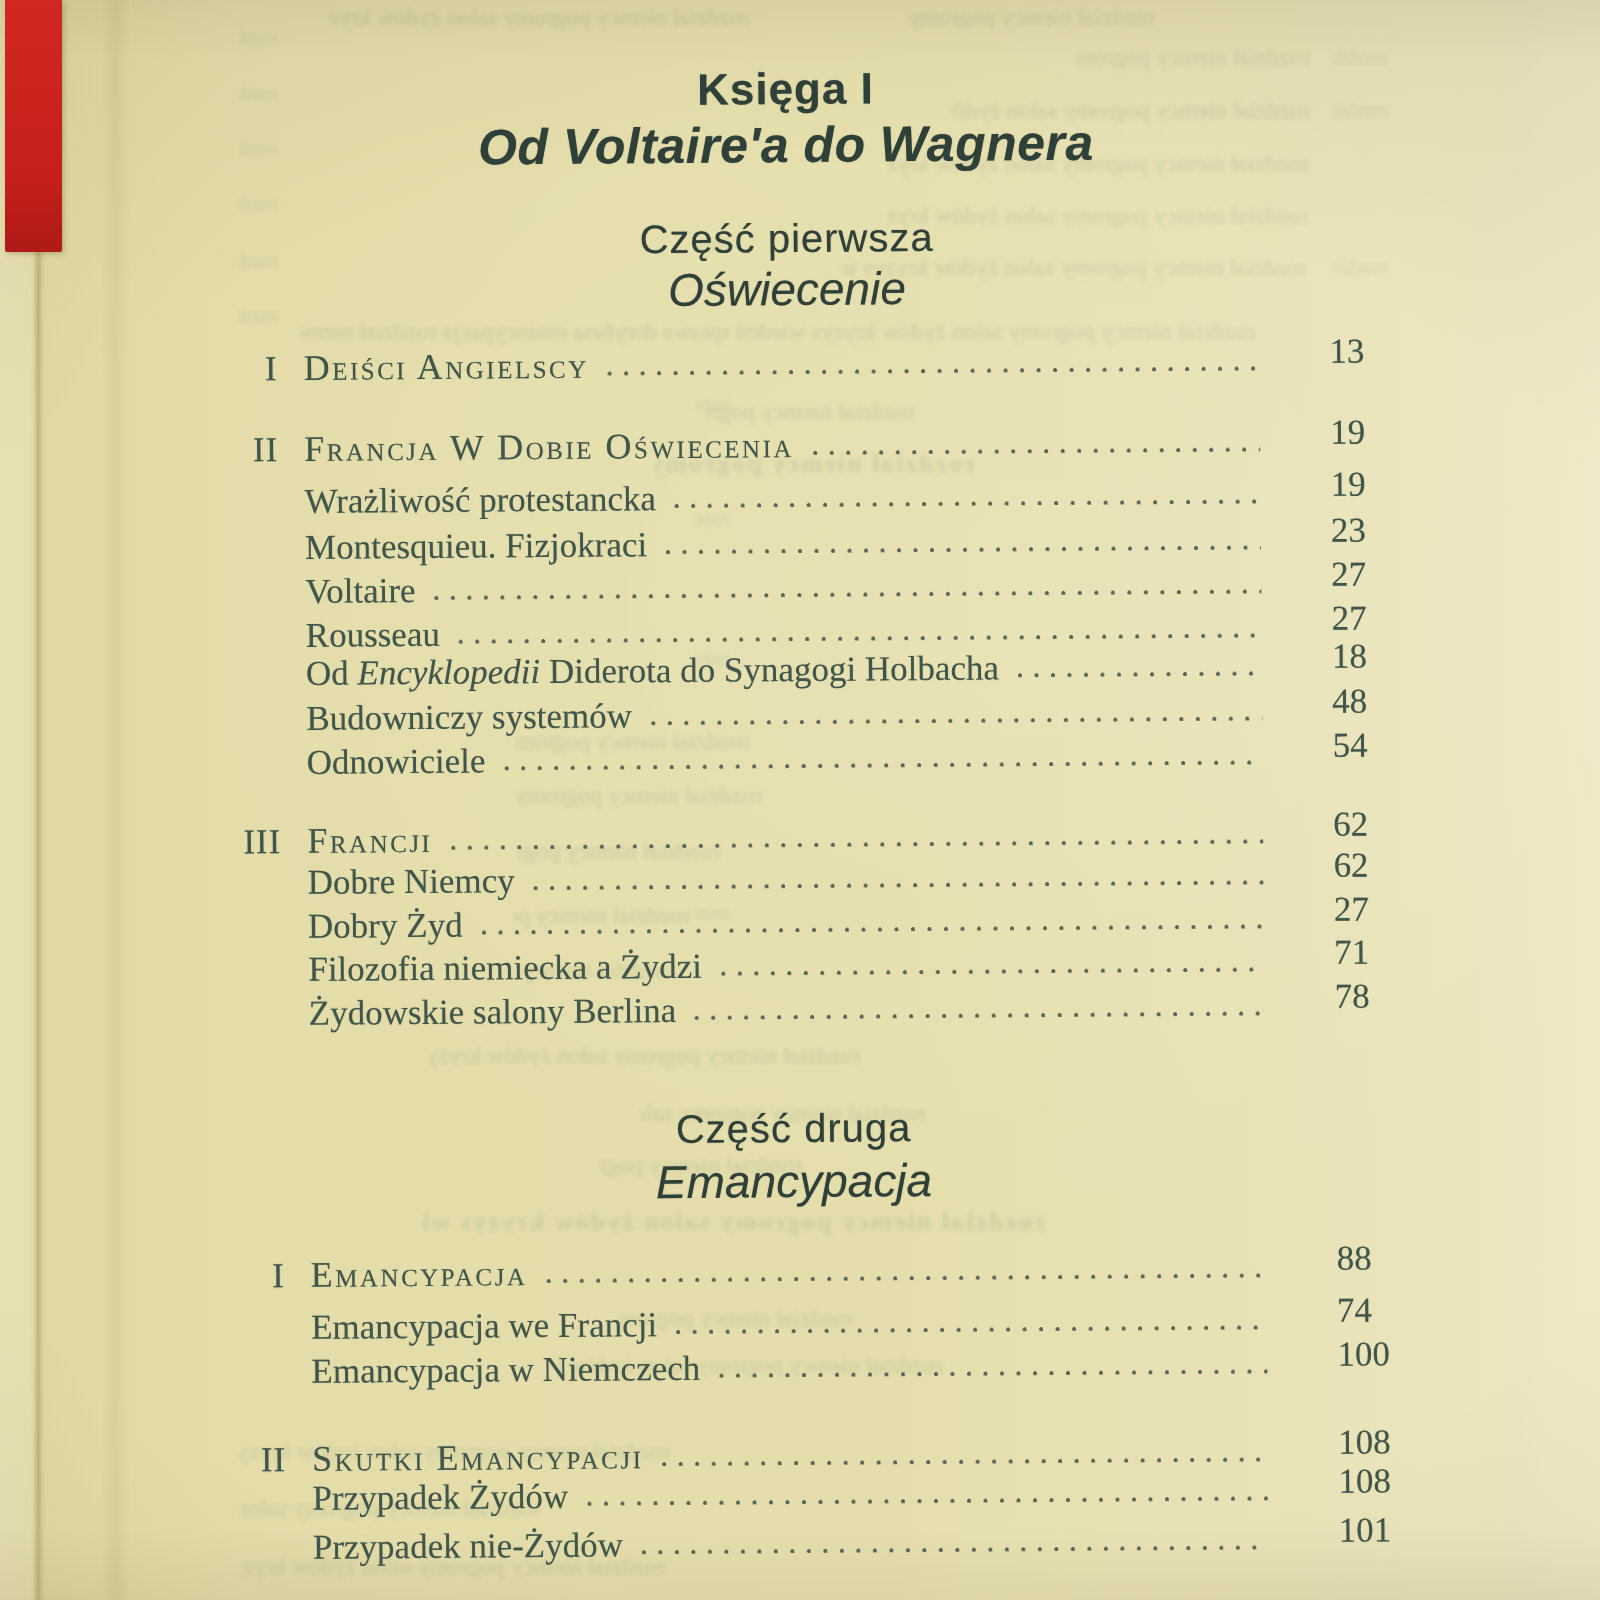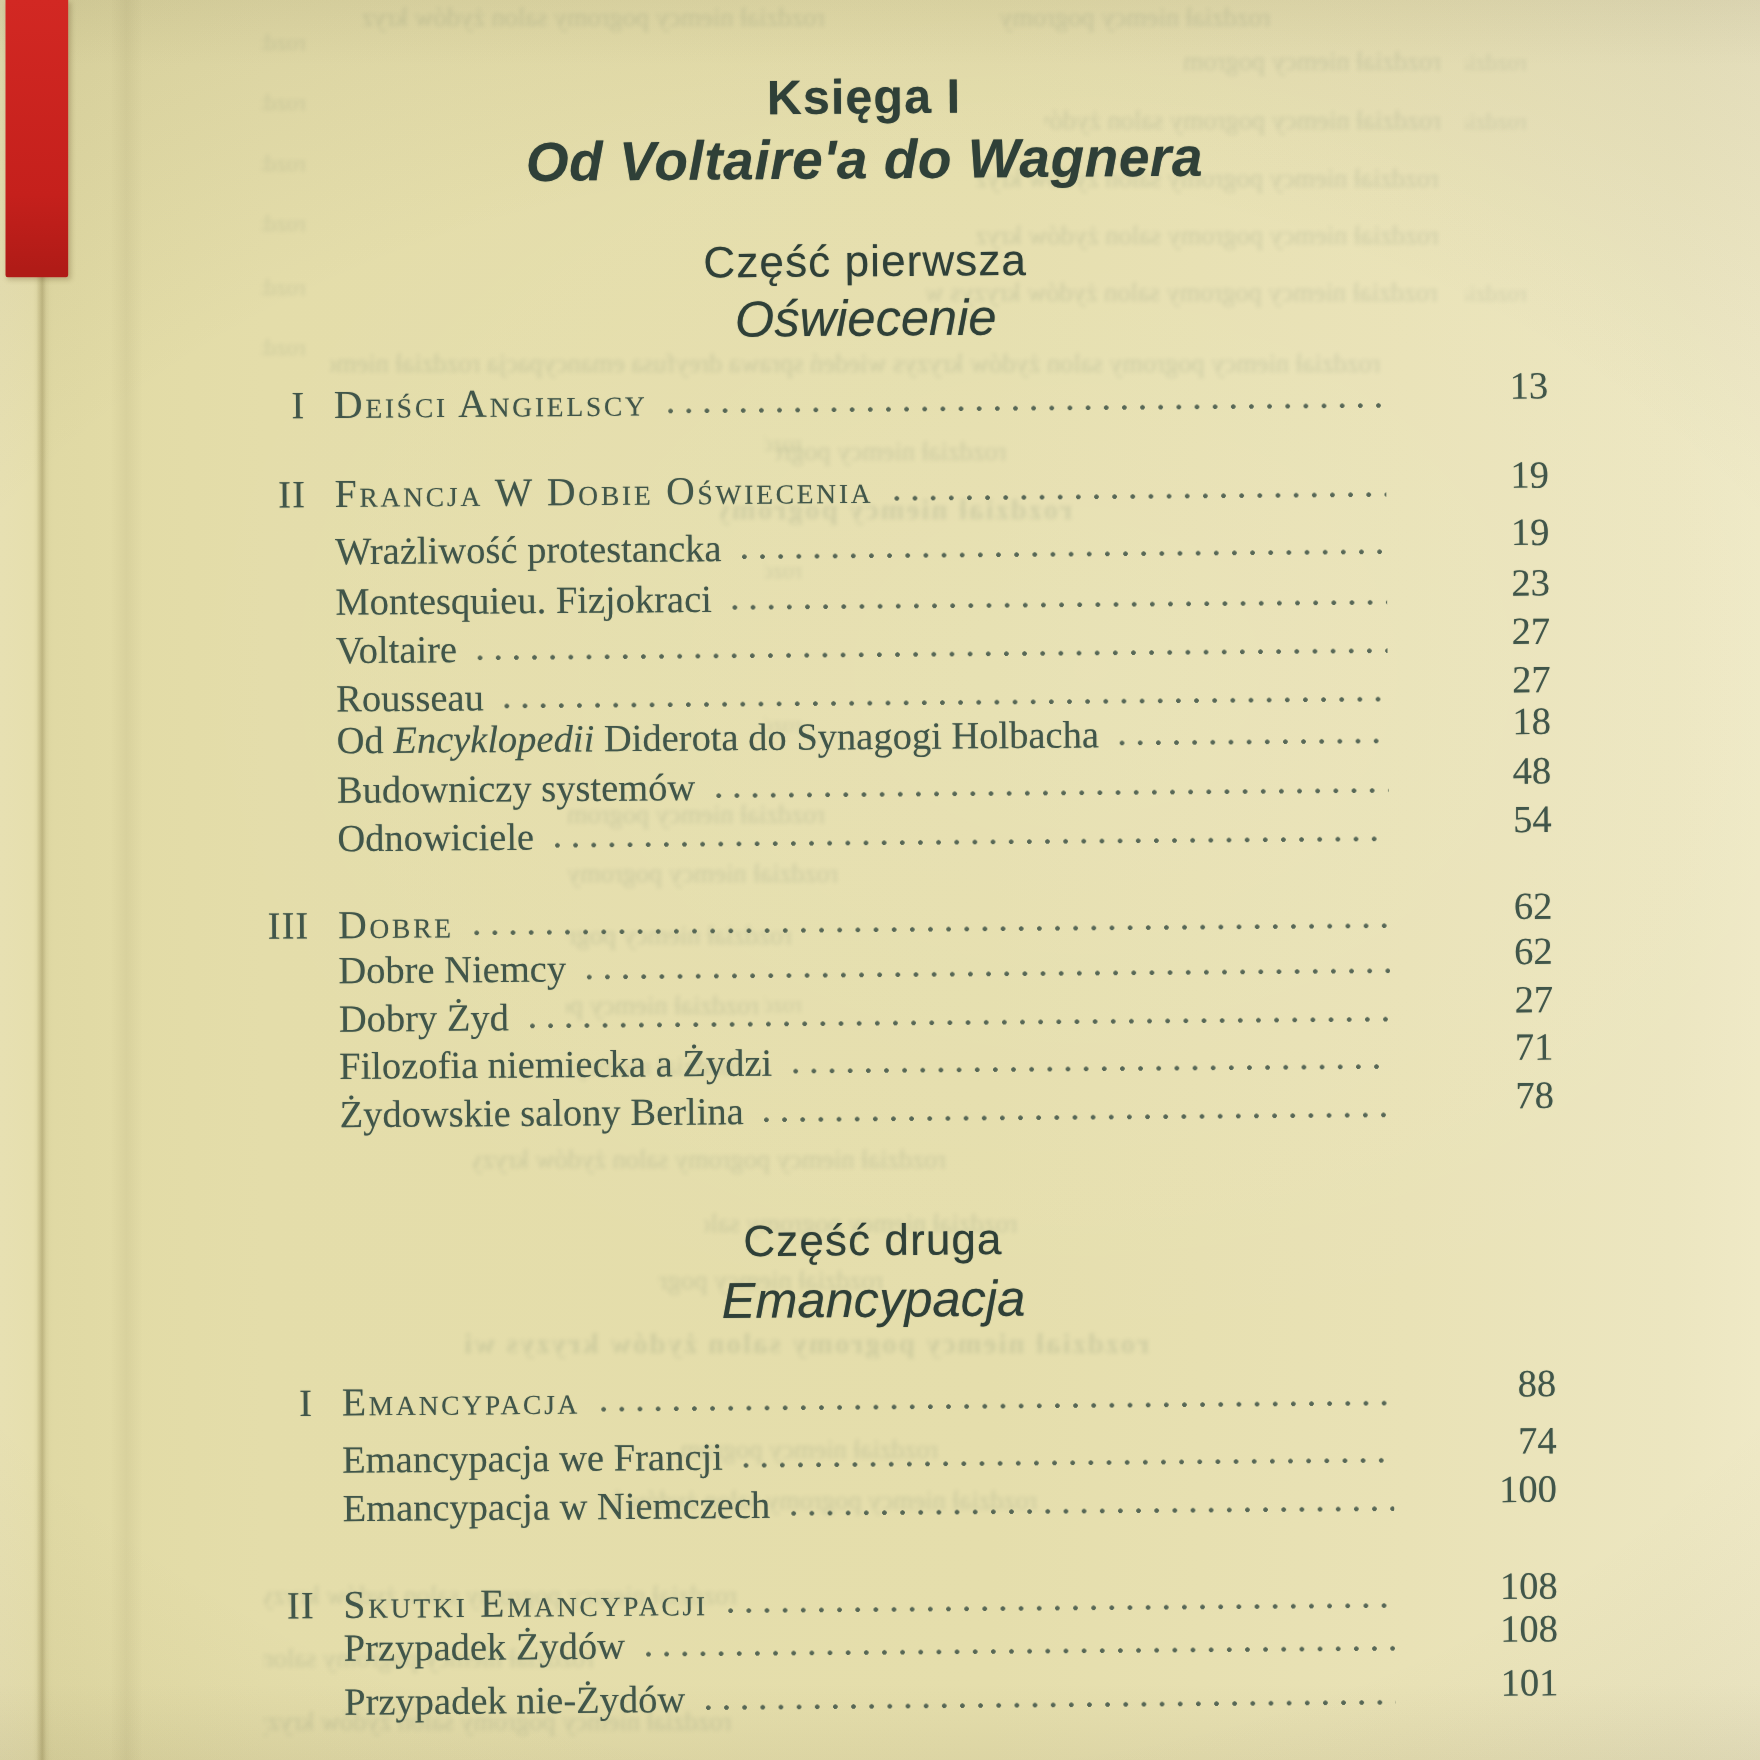--- a/index.html
+++ b/index.html
@@ -79,21 +79,21 @@
   .row .numeral{flex:none;width:48px;text-align:right;letter-spacing:1px;}
   .row .title{flex:none;margin-left:26px;}
   .row.chapter .title{font-variant:small-caps;font-size:36px;letter-spacing:2.5px;}
   .row .title .it{font-style:italic;}
   .row .leader{
     flex:1;height:7px;align-self:baseline;
     margin:0 70px 0 18px;
     background-image:radial-gradient(circle at 3px 3.2px, rgba(62,82,70,0.85) 1.8px, rgba(62,82,70,0) 2.3px);
     background-size:16.5px 7px;background-repeat:repeat-x;background-position:0 100%;
   }
-  .row .pagenum{flex:none;width:78px;text-align:right;transform:translateY(-9px);}
+  .row .pagenum{flex:none;width:78px;text-align:left;transform:translateY(-9px);}
 </style>
 </head>
 <body>
 
 <div class="paper"></div>
 <div class="paper-sheen"></div>
 <div class="crease"></div>
 <div class="crease2"></div>
 <div class="red-edge"></div>
 
@@ -195,21 +195,21 @@
         <span class="pagenum">48</span>
       </div>
       <div class="row sub" style="top: 739px;">
         <span class="numeral"></span>
         <span class="title">Odnowiciele</span>
         <span class="leader"></span>
         <span class="pagenum">54</span>
       </div>
       <div class="row chapter" style="top: 816px;">
         <span class="numeral">III</span>
-        <span class="title">Dobre</span>
+        <span class="title">Francji</span>
         <span class="leader"></span>
         <span class="pagenum">62</span>
       </div>
       <div class="row sub" style="top: 859px;">
         <span class="numeral"></span>
         <span class="title">Dobre Niemcy</span>
         <span class="leader"></span>
         <span class="pagenum">62</span>
       </div>
       <div class="row sub" style="top: 903px;">

